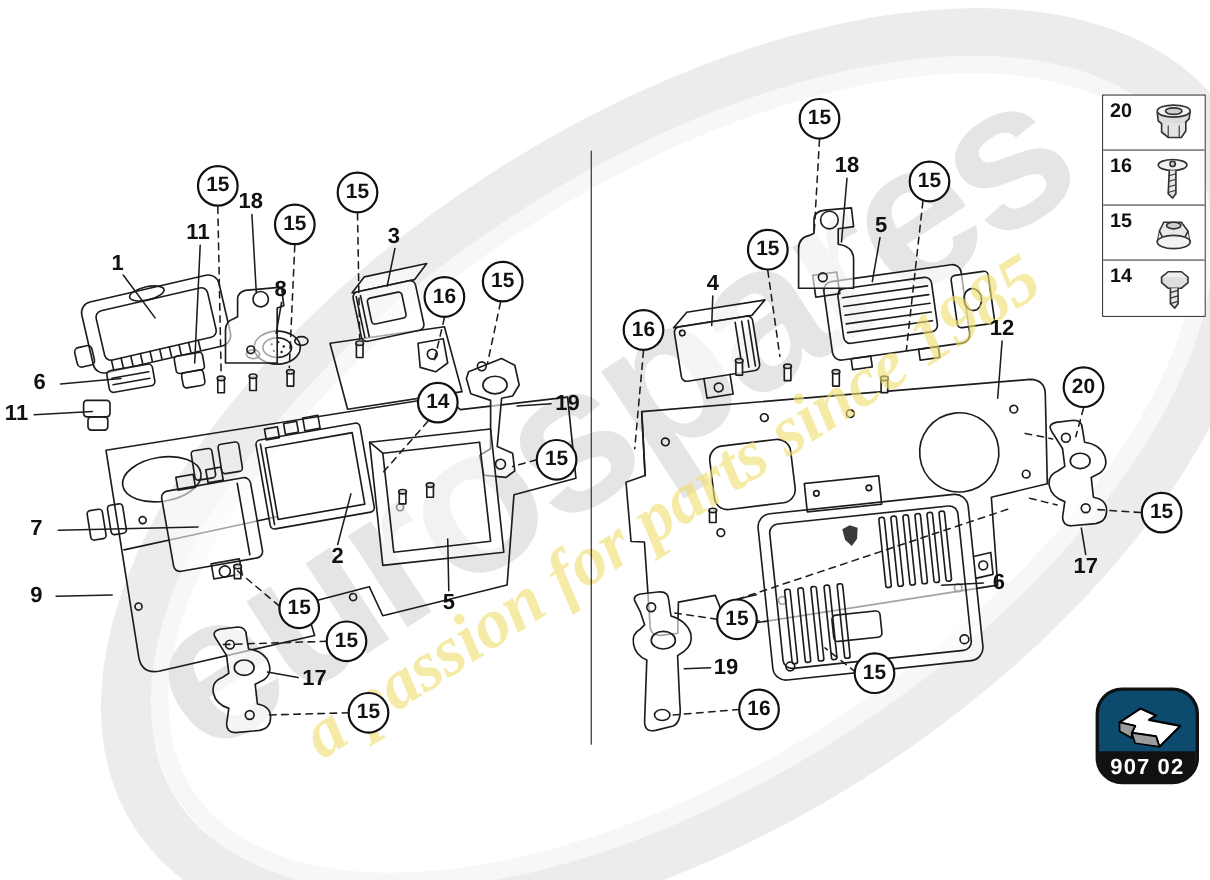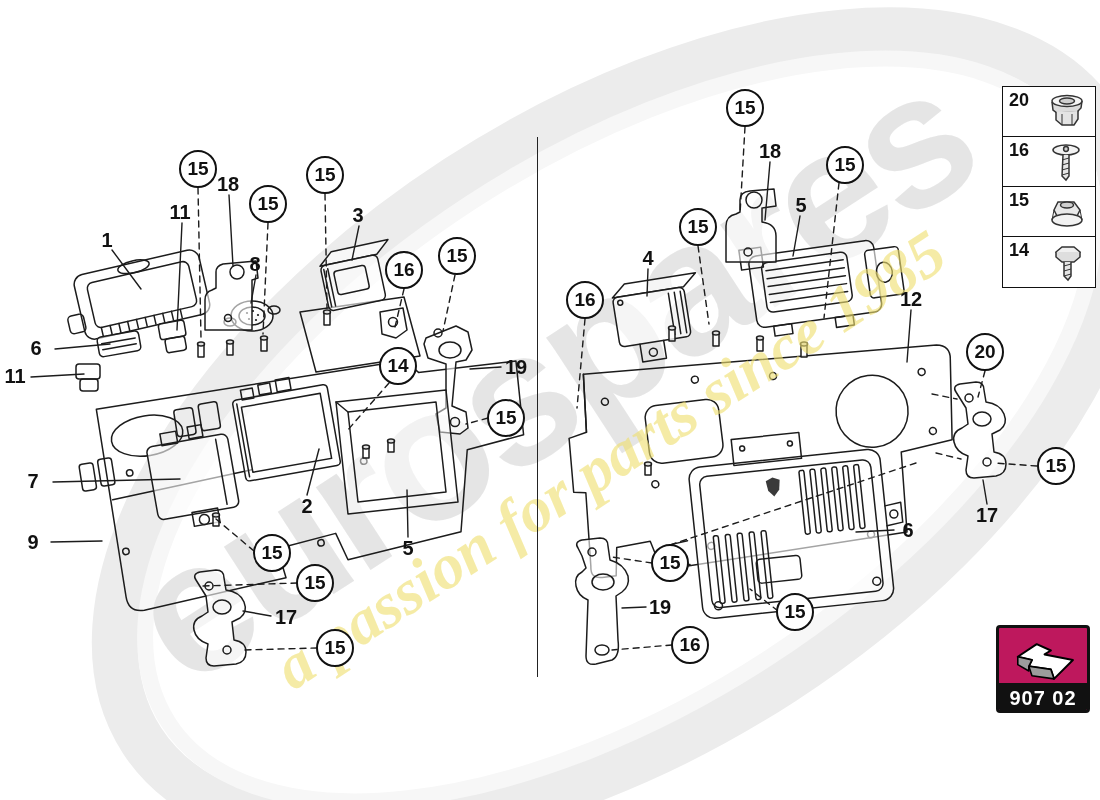--- a/index.html
+++ b/index.html
@@ -25,21 +25,21 @@
   .divider{position:absolute;left:537px;top:137px;height:540px;width:0;border-left:1.6px solid #222;}
   
   .legend{position:absolute;left:1002px;top:86px;width:92px;border:1.6px solid #111;background:#fff;}
   .legend-row{height:50px;border-bottom:1.6px solid #111;display:flex;align-items:center;
     padding:0 2px 0 6px;box-sizing:border-box;cursor:pointer;background:#fff;}
   .legend-row:last-child{border-bottom:none;}
   .legend-num{font-size:18px;font-weight:bold;color:#111;align-self:flex-start;margin-top:3px;width:28px;}
   .legend-ico{flex:1;display:flex;justify-content:center;}
   
   .badge{position:absolute;left:996px;top:625px;width:94px;height:88px;border:3px solid #111;
-    border-radius:4px;background:#be185d;overflow:hidden;box-sizing:border-box;}
+    border-radius:24px;background:#0c4a6e;overflow:hidden;box-sizing:border-box;}
   .badge-art{height:55px;display:flex;align-items:center;justify-content:center;}
   .badge-code{height:30px;background:#111;color:#fff;font-size:20px;font-weight:bold;
     display:flex;align-items:center;justify-content:center;letter-spacing:1px;}
 </style>
 </head>
 <body>
 
 <div class="stage">
 
   <svg class="layer" viewBox="0 0 1100 800">

